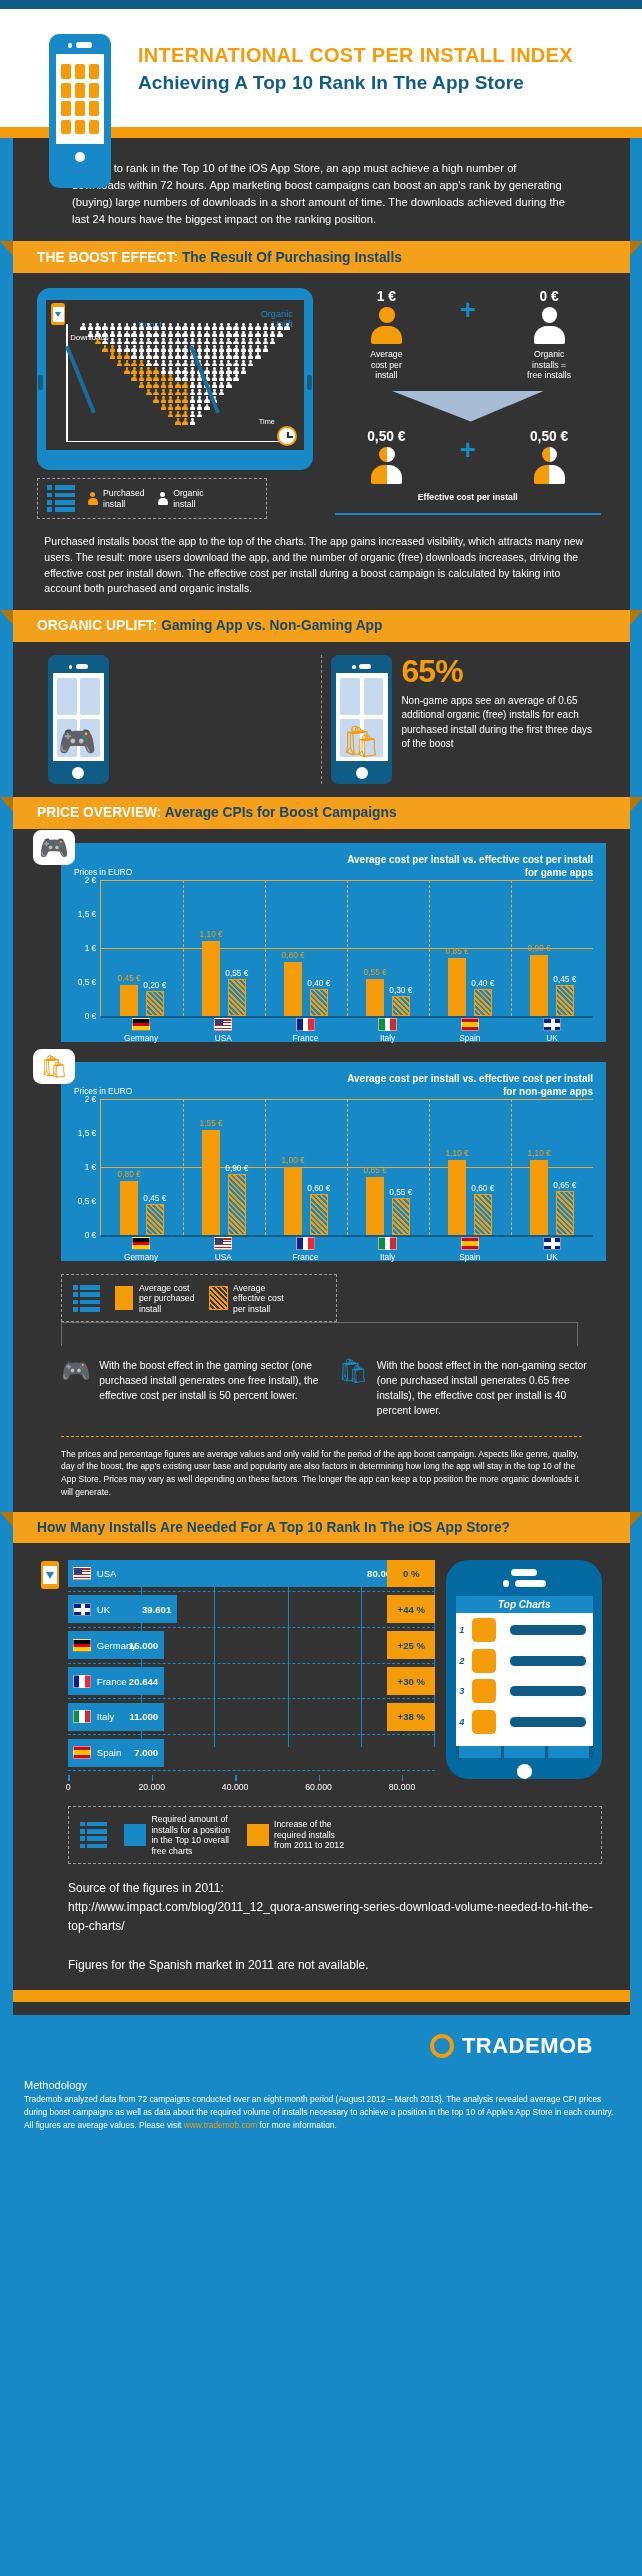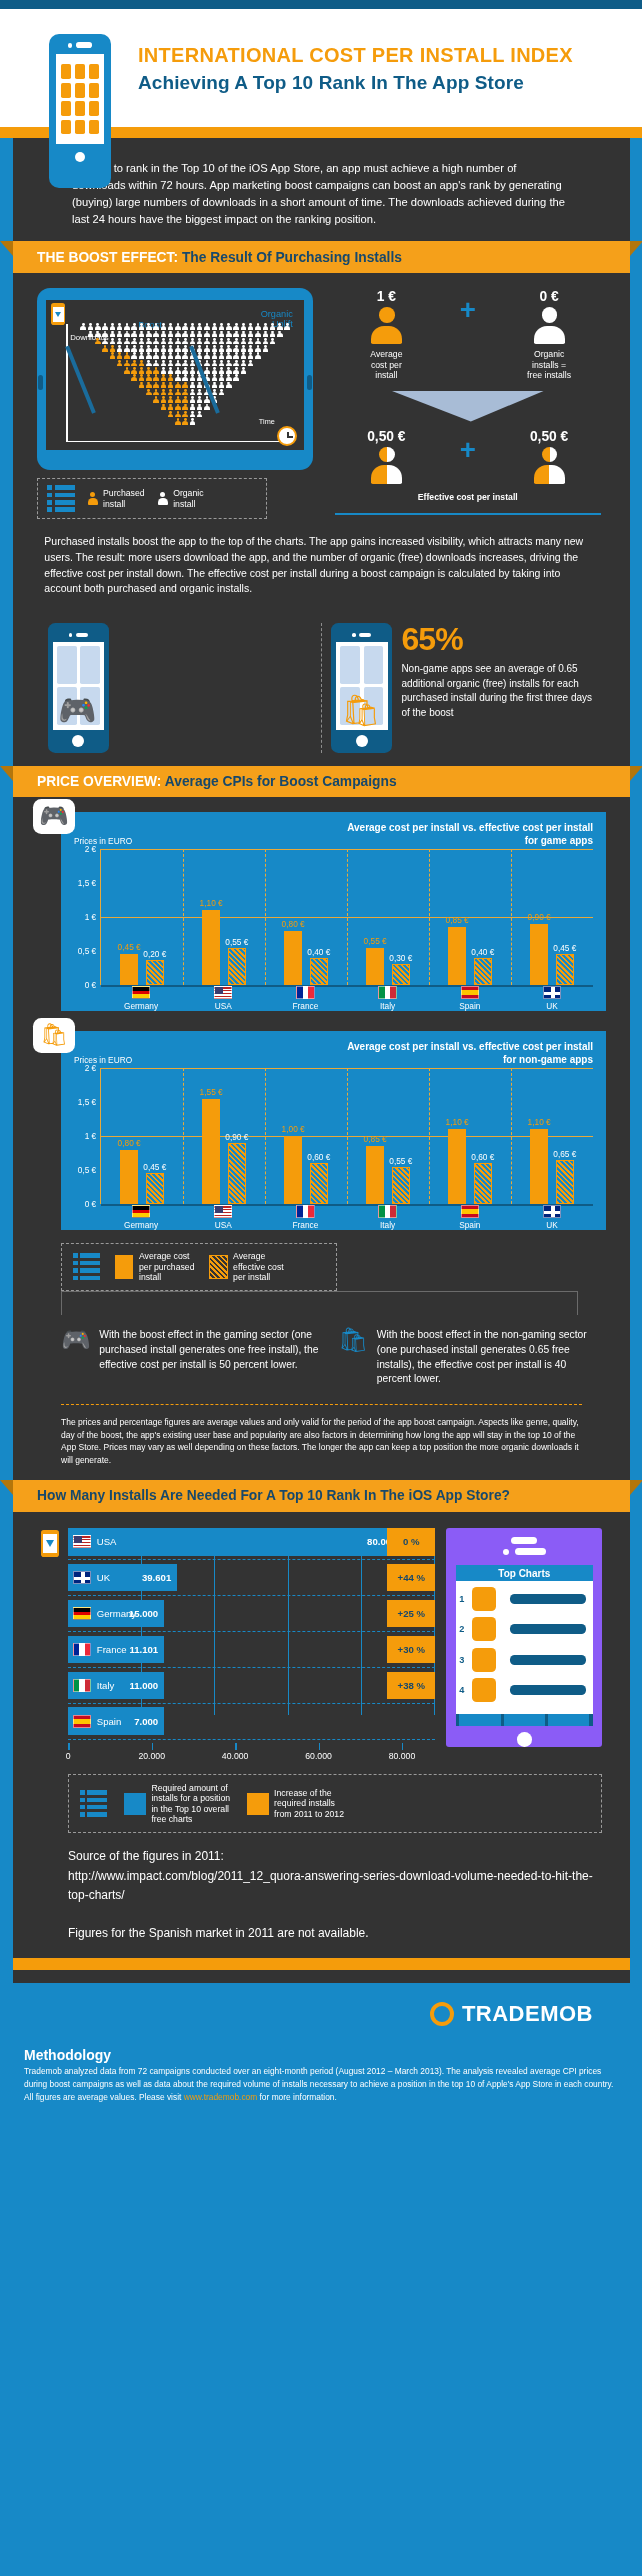--- a/index.html
+++ b/index.html
@@ -235,21 +235,21 @@
   .hbar .fl{margin-left:4.6px;}
   .hbar .nm{color:#fff;font-size:9.6px;margin-left:5.5px;}
   .hbar .num{color:#fff;font-size:9.6px;font-weight:bold;position:absolute;right:5.5px;}
   .hpct{background:#f59c0b;height:27.6px;display:flex;align-items:center;justify-content:center;
     color:#17486b;font-size:9.6px;font-weight:bold;position:absolute;right:0;width:48px;}
   .hpct.empty{background:transparent;}
   .xticks{display:flex;margin-top:3.7px;position:relative;height:20px;}
   .xticks span{position:absolute;color:#fff;font-size:8.7px;transform:translateX(-50%);top:7.3px;}
   .xticks .tk{position:absolute;top:0;width:1.4px;height:6.4px;background:#1789c7;}
   .inst-right{flex:0 0 156px;}
-  .big-phone{background:#8b5cf6;border-radius:3px;padding:9.2px 9.2px 0 9.2px;}
+  .big-phone{background:#0369a1;border-radius:22px;padding:9.2px 9.2px 0 9.2px;font-style:italic;}
   .bp-top{display:flex;flex-direction:column;align-items:center;gap:3.7px;height:27.6px;}
   .bp-top .r1{width:26px;height:7.3px;border-radius:3.7px;background:#fff;}
   .bp-top .r2{display:flex;align-items:center;gap:5.5px;}
   .bp-top .r2 i{width:6.4px;height:6.4px;border-radius:50%;background:#fff;}
   .bp-top .r2 b{width:31px;height:7.3px;border-radius:3.7px;background:#fff;}
   .bp-screen{background:#fff;}
   .bp-bar{background:#1789c7;color:#fff;font-size:10px;text-align:center;padding:2.8px 0;font-weight:bold;}
   .bp-list{padding:5.5px 3.7px;}
   .bp-item{display:flex;align-items:center;gap:4.6px;margin-bottom:6.4px;}
   .bp-item .rk{color:#0f5c87;font-size:9.2px;width:8.3px;font-weight:bold;}
@@ -265,21 +265,21 @@
   .sw3.or{background:#f59c0b;}
   .src{color:#fff;font-size:12px;line-height:1.6;padding:14.7px 3.7px 3.7px 31px;}
 
   .bottom-orange{height:12px;background:#f59c0b;margin:11px -24px 0 -24px;}
 
   
   .footer{background:#1789c7;padding:18.4px 24px 24px 24px;}
   .brand{display:flex;align-items:center;justify-content:flex-end;gap:8.3px;padding-right:26px;}
   .brand .ring{width:24px;height:24px;border-radius:50%;border:4.6px solid #f59c0b;}
   .brand .nm{color:#fff;font-size:22px;font-weight:bold;letter-spacing:0.5px;}
-  .meth-t{color:#fff;font-size:14px;font-weight:bold;margin-top:20px;}
+  .meth-t{color:#fff;font-size:11px;font-weight:normal;margin-top:20px;}
   .meth{color:#fff;font-size:8.4px;line-height:1.55;margin-top:1.8px;}
   .meth a{color:#f59c0b;text-decoration:none;}
 </style>
 </head>
 <body>
 
 <div class="page">
 
   <div class="topbar"></div>
 
@@ -1349,20 +1349,26 @@
                 </div>
           </div>
         </div>
         <div class="eff-cap">Effective cost per install</div>
         <div class="blue-rule"></div>
       </div>
     </div>
 
     <div class="para">Purchased installs boost the app to the top of the charts. The app gains increased visibility, which attracts many new users. The result: more users download the app, and the number of organic (free) downloads increases, driving the effective cost per install down. The effective cost per install during a boost campaign is calculated by taking into account both purchased and organic installs.</div>
 
+    <div class="ribbon-wrap">
+      <div class="ribbon">
+        <span class="lead">ORGANIC UPLIFT:</span>
+        <span class="rest">Gaming App vs. Non-Gaming App</span>
+      </div>
+    </div>
 
     <div class="uplift">
       <div class="uplift-col left">
         <div class="mini-phone">
           <div class="mp-top">
                 <i></i>
                 <b class="sm"></b>
               </div>
           <div class="mp-screen">
             <span></span>
@@ -1726,21 +1732,21 @@
                   <span class="nm">Germany</span>
                   <span class="num">15.000</span>
                 </div>
                 <div class="hpct">+25 %</div>
                 <div class="sep"></div>
               </div>
               <div class="hrow">
                 <div class="hbar" style="width: 26%;">
                   <span class="flag fl fl-fr"></span>
                   <span class="nm">France</span>
-                  <span class="num">11.101</span>
+                  <span class="num">20.644</span>
                 </div>
                 <div class="hpct">+30 %</div>
                 <div class="sep"></div>
               </div>
               <div class="hrow">
                 <div class="hbar" style="width: 26%;">
                   <span class="flag fl fl-it"></span>
                   <span class="nm">Italy</span>
                   <span class="num">11.000</span>
                 </div>

